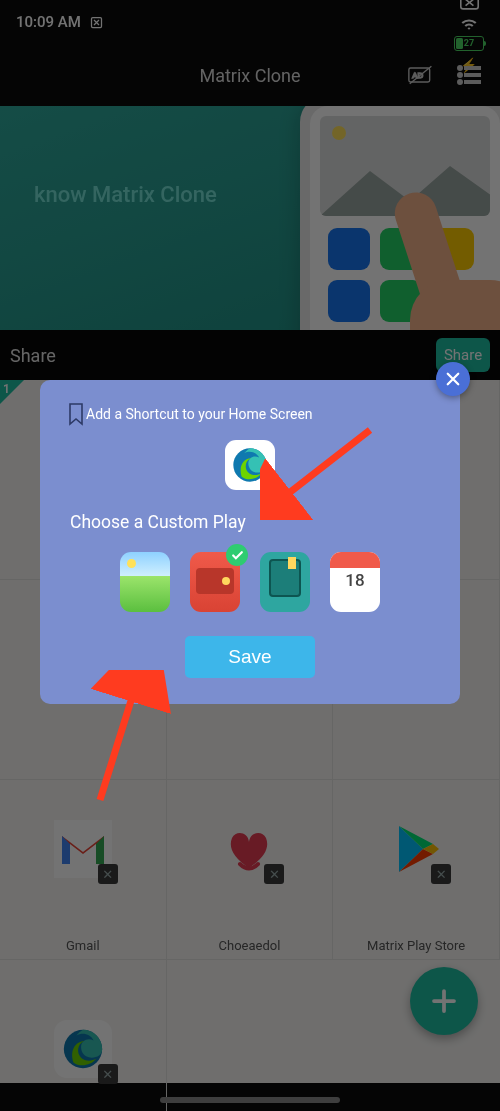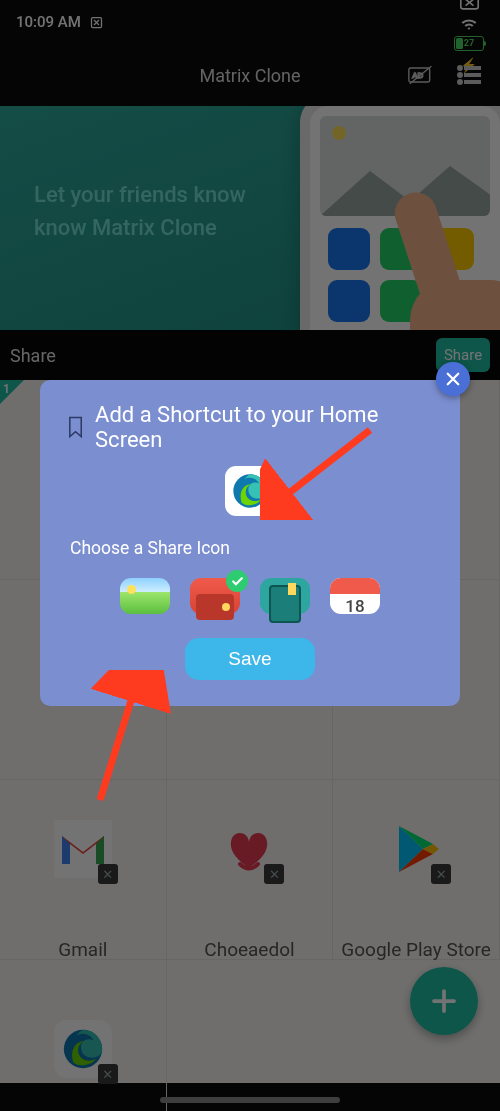--- a/index.html
+++ b/index.html
@@ -33,42 +33,42 @@
   .fb { background:#1877f2; } .wa { background:#25d366; } .yl { background:#ffcc00; }
   .hand { position:absolute; right:-30px; bottom:-30px; width:160px; height:200px;}
   .finger { position:absolute; background:#f2b18a; border-radius:50px;}
 
   .share-bar { position:absolute; top:330px; left:0; right:0; height:50px; display:flex; align-items:center; justify-content:space-between; padding:0 10px; color:#e0e0e0; background:rgba(0,0,0,.45); font-size:18px;}
   .share-btn { background:#1dbfa3; color:#fff; border-radius:6px; font-size:15px; height:34px; width:54px; display:flex; align-items:center; justify-content:center;}
 
   
   .grid-bg { position:absolute; top:380px; left:0; right:0; bottom:28px; background:#f5f4f2; }
   .grid-cell { position:absolute; width:33.33%; height:200px; border-right:1px solid #e3e3e1; border-bottom:1px solid #e3e3e1; display:flex; flex-direction:column; align-items:center; padding-top:60px; }
-  .grid-cell .lbl { margin-top:60px; font-size:19px; color:#555;text-align:center; }
+  .grid-cell .lbl { margin-top:60px; font-size:13px; color:#555;text-align:center; }
   .grid-ico { width:58px; height:58px; position:relative; }
   .corner-x { position:absolute; right:-6px; bottom:-6px; width:20px; height:20px; background:#3a3a3a; color:#9aa; font-size:13px; display:flex; align-items:center; justify-content:center; border-radius:3px;}
   .badge1 { position:absolute; top:0; left:0; width:0; height:0; border-top:24px solid #1dbfa3; border-right:24px solid transparent; }
   .badge1::after { content:"1"; position:absolute; top:-22px; left:3px; color:#fff; font-size:12px; font-weight:600;}
   .fab { position:absolute; right:22px; bottom:48px; width:68px; height:68px; border-radius:50%; background:#1dbfa3; display:flex; align-items:center; justify-content:center; color:#fff; font-size:38px; box-shadow:0 4px 10px rgba(0,0,0,.3);}
   .nav-bar { position:absolute; bottom:8px; left:50%; transform:translateX(-50%); width:180px; height:6px; background:#8a8a8a; border-radius:4px;}
 
   
   .dim { position:absolute; inset:0; background:rgba(0,0,0,.55); }
 
   
   .modal { position:absolute; left:40px; right:40px; top:380px; background:#7b8ecf; border-radius:10px; padding:22px 26px 26px; color:#fff; }
-  .modal h3 { font-weight:400; font-size:22px; display:flex; align-items:center; gap:10px; margin-bottom:14px;}
+  .modal h3 { font-weight:400; font-size:14px; display:flex; align-items:center; margin-bottom:14px;}
   .edge-big { width:50px; height:50px; background:#fff; border-radius:11px; margin:0 auto 22px; display:flex; align-items:center; justify-content:center;}
   .modal-sub { font-size:17.5px; margin: 0 0 20px 4px; }
   .icon-row { display:flex; justify-content:center; gap:20px; margin-bottom:24px;}
-  .opt { width:50px; height:36px; border-radius:11px; position:relative; }
+  .opt { width:50px; height:60px; border-radius:11px; position:relative; }
   .opt .chk { position:absolute; top:-8px; right:-8px; width:22px; height:22px; background:#2ecc71; border-radius:50%; display:flex; align-items:center; justify-content:center;}
   .name-input { display:block; width:280px; height:42px; margin: 0 0 26px 4px; background:transparent; border:1.5px solid #aeb9e0; border-radius:5px; padding:0 10px; font-size:20px; color:#556; }
   .name-input::placeholder { color:#5b6690; }
-  .save-btn { display:block; margin:0 auto; width:130px; height:42px; background:#3db6ea; border:none; border-radius:14px; color:#fff; font-size:19px;}
+  .save-btn { display:block; margin:0 auto; width:130px; height:42px; background:#3db6ea; border:none; border-radius:5px; color:#fff; font-size:19px;}
   .close-x { position:absolute; top:-18px; right:-10px; width:34px; height:34px; border-radius:50%; background:#4a6fd6; color:#fff; display:flex; align-items:center; justify-content:center; font-size:20px; box-shadow:0 2px 6px rgba(0,0,0,.35);}
 
   
   .arrow { position:absolute; pointer-events:none; }
 
   
   .ico-gmail { background:#fff; }
   .ico-edge { background:#fff; border-radius:13px;}
   .opt-gallery { background:linear-gradient(180deg,#8ed1ff 0%, #cfefff 40%, #9be46b 40%, #5bbf3f 100%); }
   .opt-wallet { background:linear-gradient(180deg,#f05a4a 0%, #d94334 100%); }
@@ -144,21 +144,20 @@
             <rect x="8" y="9" width="16" height="2"></rect>
             <circle cx="3" cy="17" r="2"></circle>
             <rect x="8" y="16" width="16" height="2"></rect>
           </svg>
       </span>
     </div>
   </div>
 
   <div class="promo">
     <div class="promo-text">
-      <div>Let your friends know</div>
       <div>know Matrix Clone</div>
     </div>
     <div class="phone">
       <div class="phone-inner">
         <div class="photo-thumb">
           <svg class="mtn" viewBox="0 0 200 55" preserveAspectRatio="none">
               <polygon points="0,55 50,10 90,40 130,5 200,55" fill="#9aa6a2"></polygon>
             </svg>
           <div style="position:absolute;top:10px;left:12px;width:14px;height:14px;background:#ffe15a;border-radius:50%;"></div>
         </div>
@@ -217,21 +216,21 @@
     <div class="grid-cell" style="left:66.66%;top:380px">
       <div class="grid-ico">
         <svg viewBox="0 0 58 58" width="58" height="58">
             <polygon points="12,6 12,52 36,29" fill="#00c4ff"></polygon>
             <polygon points="12,6 46,24 36,29" fill="#00e676"></polygon>
             <polygon points="12,52 46,34 36,29" fill="#ff3d00"></polygon>
             <polygon points="36,29 46,24 52,29 46,34" fill="#ffc107"></polygon>
           </svg>
         <span class="corner-x">✕</span>
       </div>
-      <span class="lbl">Google Play Store</span>
+      <span class="lbl">Matrix Play Store</span>
     </div>
 
     <div class="grid-cell" style="left:0;top:580px">
       <div class="grid-ico ico-edge" style="padding:6px">
         <svg viewBox="0 0 48 48" width="46" height="46">
             <circle cx="24" cy="24" r="20" fill="#0f79af"></circle>
             <path d="M24 4a20 20 0 0 1 20 20c0 6-5 9-11 9-8 0-11-6-11-11 0-7 7-10 13-7-3-6-11-9-18-5A20 20 0 0 1 24 4z" fill="#35c1b4"></path>
             <path d="M14 38c6 5 18 4 24-4-5 3-12 3-16-1-5-5-4-14 3-17-9 0-15 10-11 22z" fill="#6dd400"></path>
           </svg>
         <span class="corner-x">✕</span>
@@ -262,21 +261,21 @@
         </svg>
       <span>Add a Shortcut to your Home Screen</span>
     </h3>
     <div class="edge-big">
       <svg viewBox="0 0 48 48" width="40" height="40">
           <circle cx="24" cy="24" r="20" fill="#0f79af"></circle>
           <path d="M24 4a20 20 0 0 1 20 20c0 6-5 9-11 9-8 0-11-6-11-11 0-7 7-10 13-7-3-6-11-9-18-5A20 20 0 0 1 24 4z" fill="#35c1b4"></path>
           <path d="M14 38c6 5 18 4 24-4-5 3-12 3-16-1-5-5-4-14 3-17-9 0-15 10-11 22z" fill="#6dd400"></path>
         </svg>
     </div>
-    <div class="modal-sub">Choose a Share Icon</div>
+    <div class="modal-sub">Choose a Custom Play</div>
     <div class="icon-row">
       <div class="opt opt-gallery"></div>
       <div class="opt opt-wallet">
         <svg viewBox="0 0 50 50" width="50" height="50">
             <rect x="6" y="16" width="38" height="26" rx="4" fill="#b8362a"></rect>
             <circle cx="36" cy="29" r="4" fill="#ffd75e"></circle>
           </svg>
         <span class="chk">
           <svg width="13" height="13" viewBox="0 0 24 24" stroke="#fff" stroke-width="4" fill="none" stroke-linecap="round">
               <path d="M4 12l5 5L20 6"></path>

